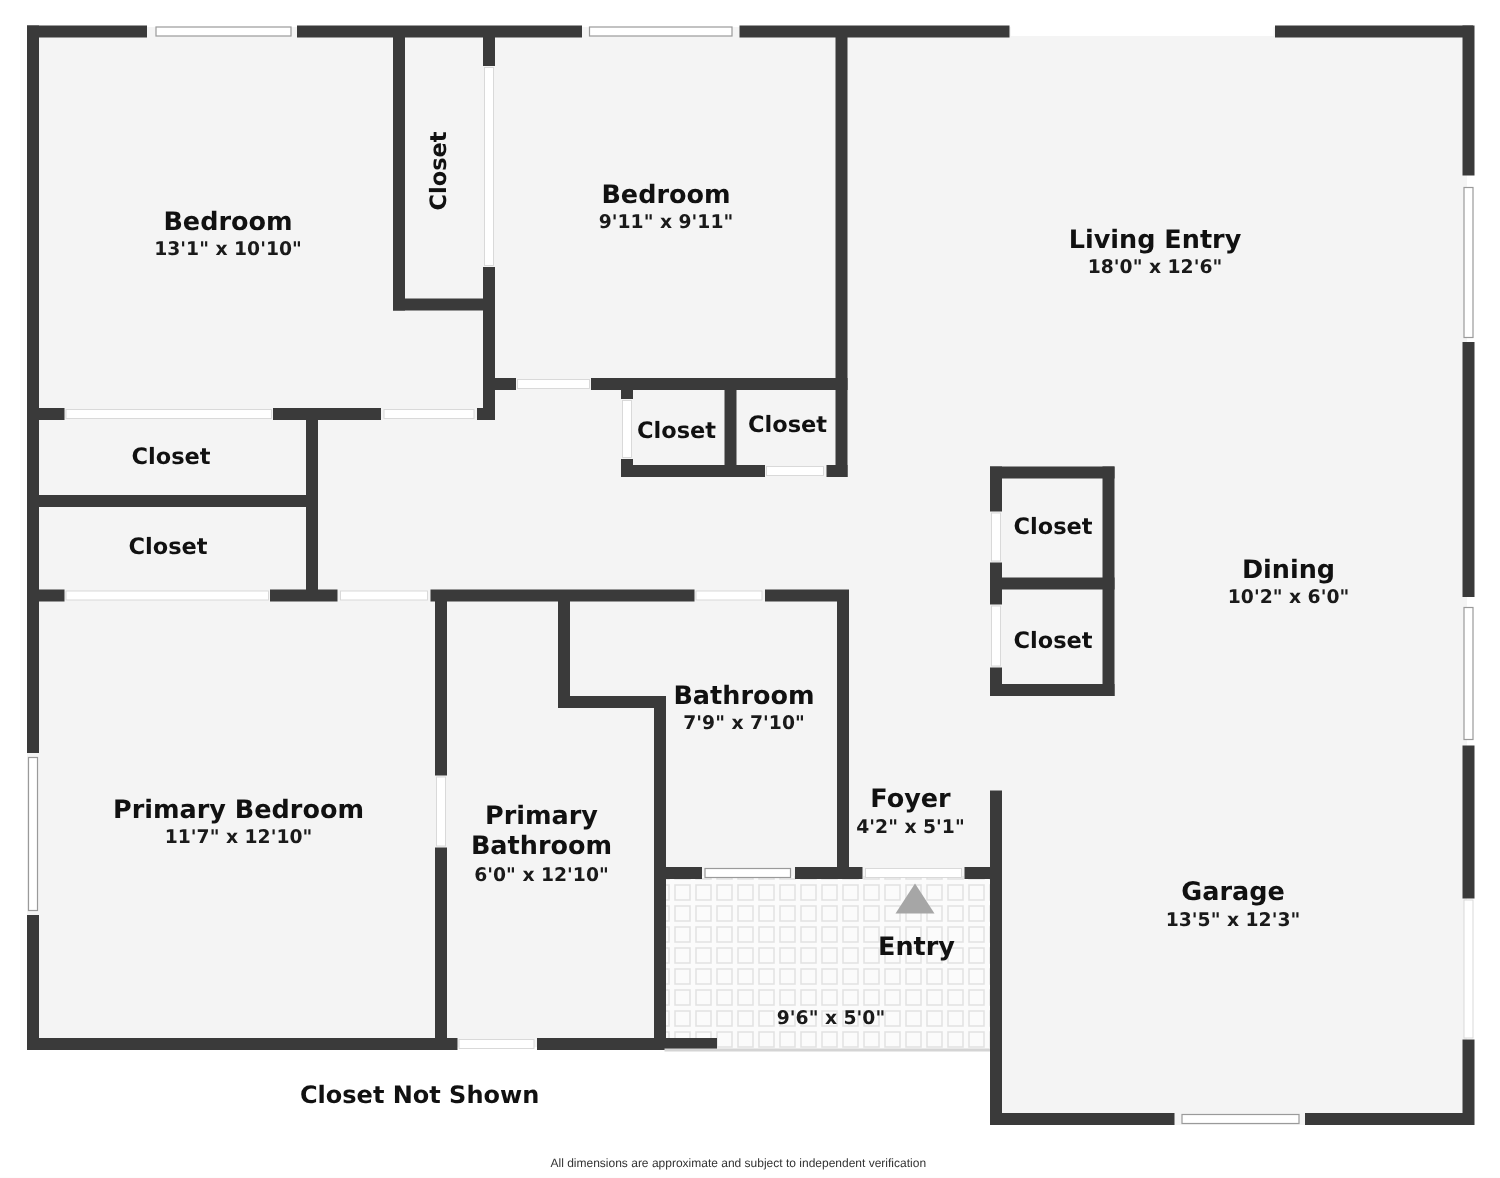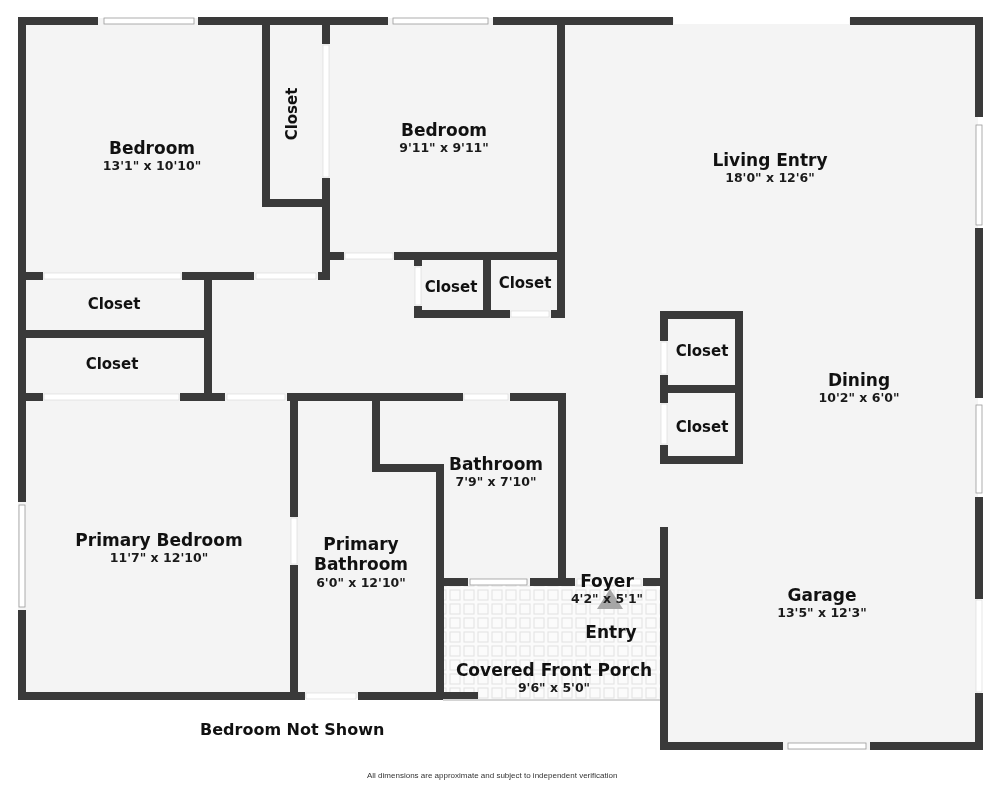--- a/index.html
+++ b/index.html
@@ -163,29 +163,28 @@
 </div>
 <div class="lbl" style="left:361px; top:562px;">
   <span class="name">Primary</span>
   <span class="name">Bathroom</span>
   <span class="dim">6'0" x 12'10"</span>
 </div>
 <div class="lbl" style="left:496px; top:472px;">
   <span class="name">Bathroom</span>
   <span class="dim">7'9" x 7'10"</span>
 </div>
-<div class="lbl" style="left:607px; top:541px;margin-top:48px;">
+<div class="lbl" style="left:607px; top:541px;">
   <span class="name">Foyer</span>
   <span class="dim">4'2" x 5'1"</span>
 </div>
 <div class="lbl" style="left:611px; top:632px;">
   <span class="name">Entry</span>
 </div>
 <div class="lbl" style="left:554px; top:678px;">
-  <span class="name">Covered Front Porch</span>
   <span class="dim">9'6" x 5'0"</span>
 </div>
 
 <div class="lbl closet vert" style="left:292px; top:114px;">
   <span class="name">Closet</span>
 </div>
 <div class="lbl closet" style="left:114px; top:304px;">
   <span class="name">Closet</span>
 </div>
 <div class="lbl closet" style="left:112px; top:364px;">
@@ -197,14 +196,14 @@
 <div class="lbl closet" style="left:525px; top:283px;">
   <span class="name">Closet</span>
 </div>
 <div class="lbl closet" style="left:702px; top:351px;">
   <span class="name">Closet</span>
 </div>
 <div class="lbl closet" style="left:702px; top:427px;">
   <span class="name">Closet</span>
 </div>
 
-<div class="note" style="left:200px; top:720px;">Bedroom Not Shown</div>
+<div class="note" style="left:200px; top:720px;">Closet Not Shown</div>
 <div class="disclaimer" style="left:367px; top:771px;">All dimensions are approximate and subject to independent verification</div>
 
 </body></html>

